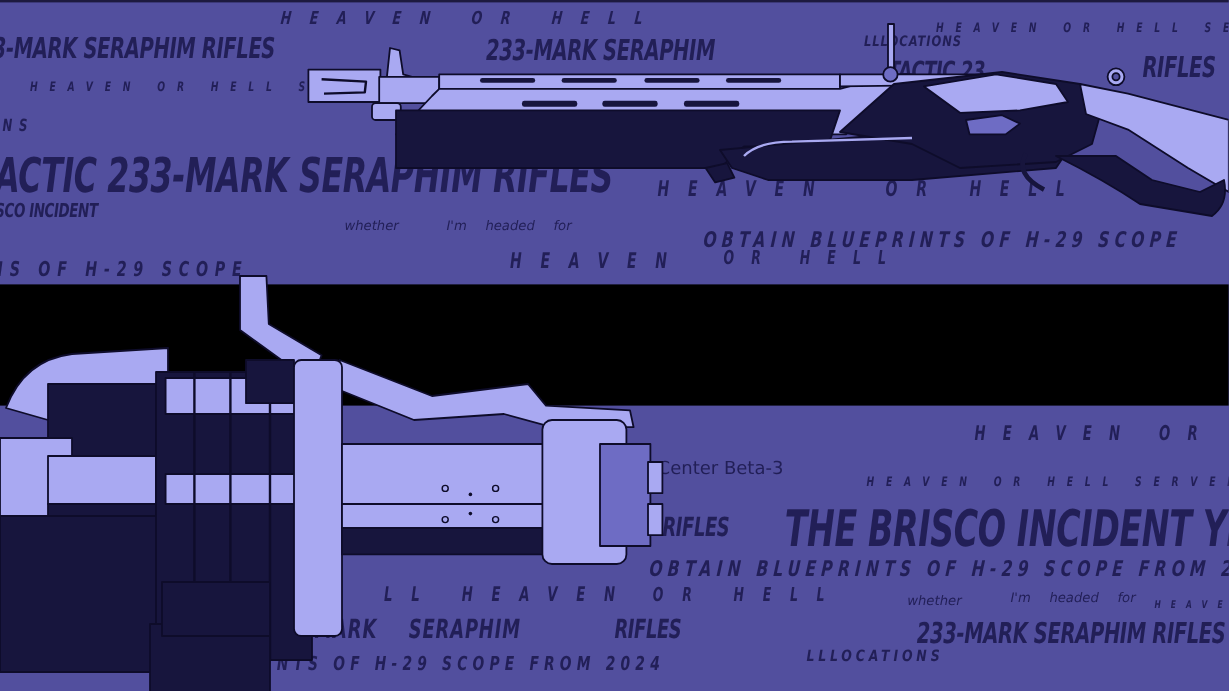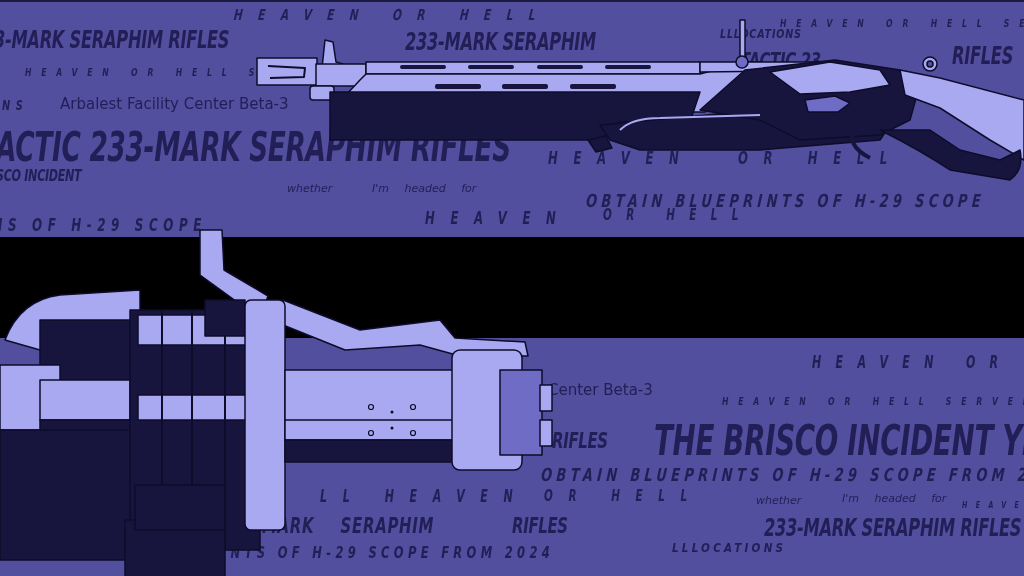--- a/index.html
+++ b/index.html
@@ -34,21 +34,20 @@
 
   <div class="band top">
     <div class="t spaced" style="left:235px;top:4px;font-size:15px;letter-spacing:22px;transform:scaleX(0.7) skewX(-8deg);">HEAVEN OR HELL</div>
     <div class="t cond" style="left:-6px;top:24px;font-size:24px;transform:scaleX(0.68);">3-MARK SERAPHIM RIFLES</div>
     <div class="t cond" style="left:405px;top:26px;font-size:24px;transform:scaleX(0.68);">233-MARK SERAPHIM</div>
     <div class="t cond" style="left:720px;top:25px;font-size:12px;letter-spacing:1px;transform:scaleX(0.8);">LLLOCATIONS</div>
     <div class="t cond" style="left:952px;top:40px;font-size:24px;transform:scaleX(0.68);">RIFLES</div>
     <div class="t spaced" style="left:25px;top:64px;font-size:11px;letter-spacing:14px;transform:scaleX(0.7);">HEAVEN OR HELL SE</div>
     <div class="t spaced" style="left:780px;top:15px;font-size:11px;letter-spacing:14px;transform:scaleX(0.7);">HEAVEN OR HELL SERV</div>
     <div class="t spaced" style="left:2px;top:95px;font-size:14px;letter-spacing:8px;transform:scaleX(0.7);">NS</div>
-    <div class="t plain" style="left:60px;top:93px;font-size:15px;">Arbalest Facility Center Beta-3</div>
     <div class="t cond" style="left:-4px;top:122px;font-size:40px;transform:scaleX(0.66);">ACTIC 233-MARK SERAPHIM RIFLES</div>
     <div class="t cond" style="left:-4px;top:164px;font-size:16px;transform:scaleX(0.7);">SCO INCIDENT</div>
     <div class="t spaced" style="left:548px;top:145px;font-size:18px;letter-spacing:24px;transform:scaleX(0.65);">HEAVEN</div>
     <div class="t spaced" style="left:738px;top:145px;font-size:18px;letter-spacing:24px;transform:scaleX(0.65);">OR HELL</div>
     <div class="t plain" style="left:287px;top:180px;font-size:11px;font-style:italic;">whether</div>
     <div class="t plain" style="left:372px;top:180px;font-size:11px;font-style:italic;word-spacing:12px;">I'm headed for</div>
     <div class="t spaced" style="left:587px;top:188px;font-size:18px;letter-spacing:6px;transform:scaleX(0.72) skewX(-6deg);">OBTAIN BLUEPRINTS OF H-29 SCOPE</div>
     <div class="t spaced" style="left:-2px;top:213px;font-size:17px;letter-spacing:8px;transform:scaleX(0.7);">IS OF H-29 SCOPE</div>
     <div class="t spaced" style="left:425px;top:205px;font-size:18px;letter-spacing:24px;transform:scaleX(0.65);">HEAVEN</div>
     <div class="t spaced" style="left:603px;top:203px;font-size:16px;letter-spacing:22px;transform:scaleX(0.65);">OR HELL</div>

